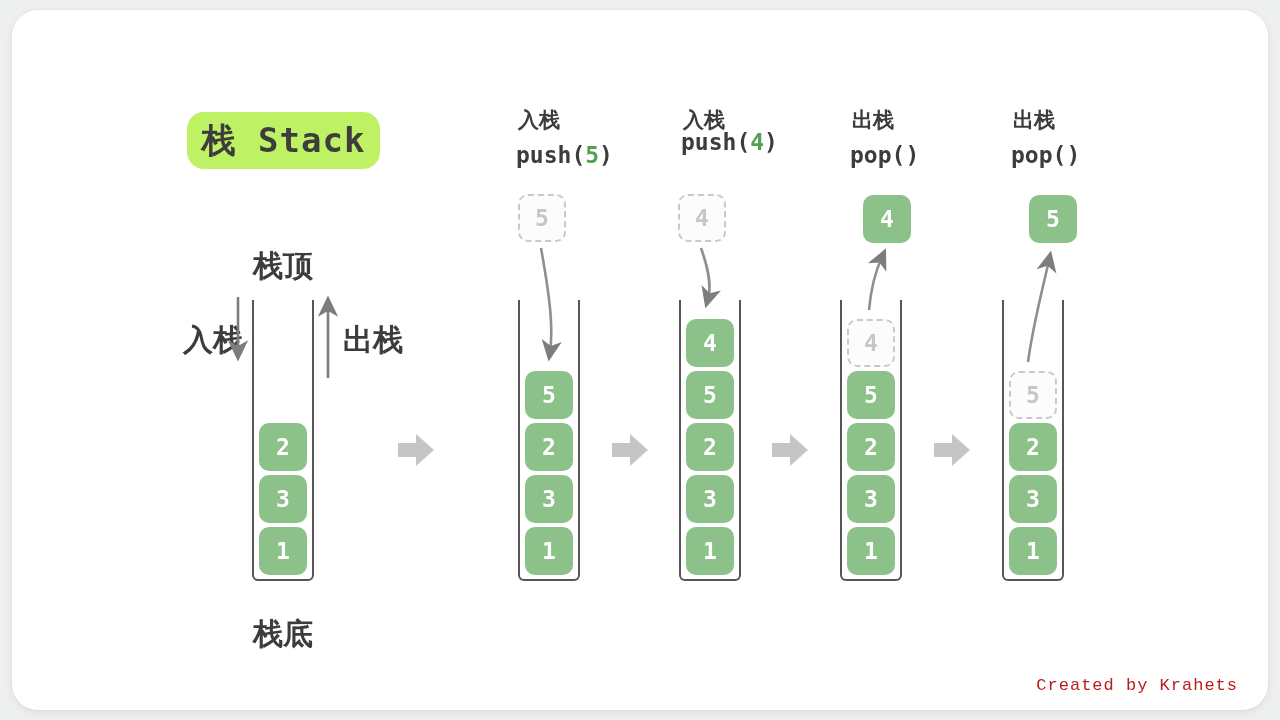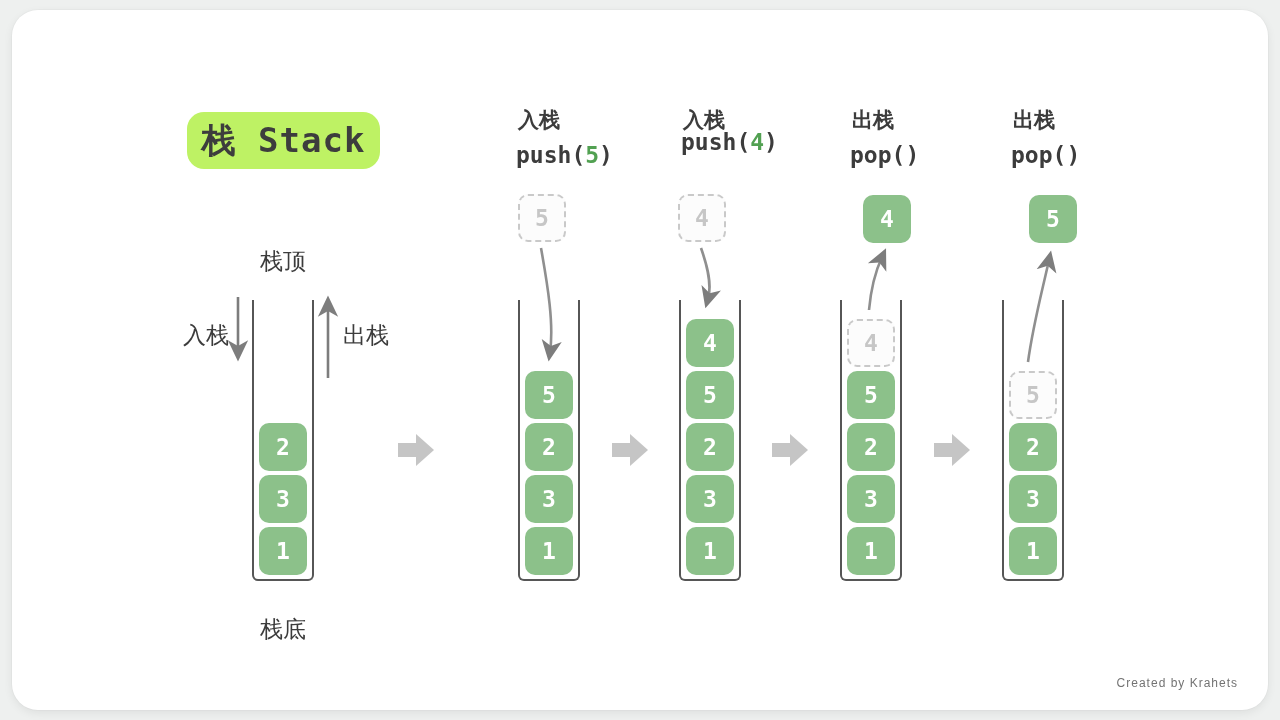--- a/index.html
+++ b/index.html
@@ -28,21 +28,21 @@
     white-space: nowrap;
   }
   .hdr-code {
     position: absolute;
     font-family: "DejaVu Sans Mono", "Liberation Mono", monospace;
     font-size: 23px; font-weight: 600; color: #3c3c3c; white-space: nowrap;
   }
   .hdr-code .arg { color: #52a152; font-weight: bold; }
 
   .lbl {
-    position: absolute; font-size: 23px; font-weight: normal; color: #3c3c3c;
+    position: absolute; font-size: 30px; font-weight: bold; color: #3c3c3c;
     white-space: nowrap;
   }
   .lbl.center { width: 100px; text-align: center; }
 
   .walls {
     position: absolute; top: 300px; width: 62px; height: 281px;
     border-left: 2px solid #565656; border-right: 2px solid #565656;
     border-bottom: 2px solid #565656; border-radius: 0 0 6px 6px;
     background: #ffffff;
   }
@@ -58,22 +58,22 @@
     border: 2px dashed #c9c9c9; background: #fcfcfc; color: #c6c6c6;
   }
 
   svg.overlay {
     position: absolute; left: 0; top: 0; width: 1280px; height: 720px;
     pointer-events: none;
   }
 
   .watermark {
     position: absolute; right: 42px; top: 676px;
-    font-family: Liberation Sans, sans-serif;
-    font-size: 12px; color: #737373; letter-spacing: 1px;
+    font-family: Liberation Mono, monospace;
+    font-size: 17px; color: #b91c1c; letter-spacing: 1px;
   }
 </style>
 </head>
 <body>
 
 <div id="canvas">
   <div class="card"></div>
 
   <div class="title-box">
     <span>栈 Stack</span>

